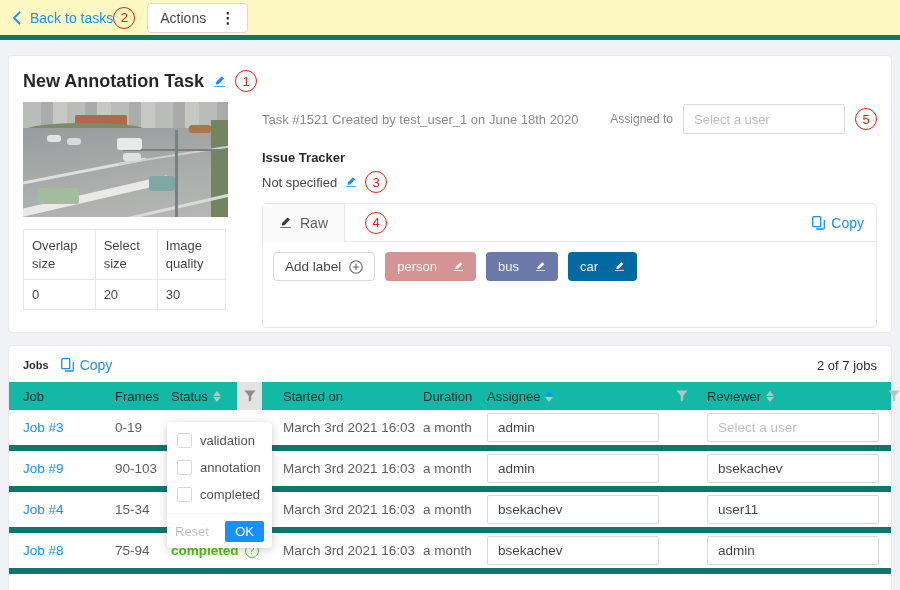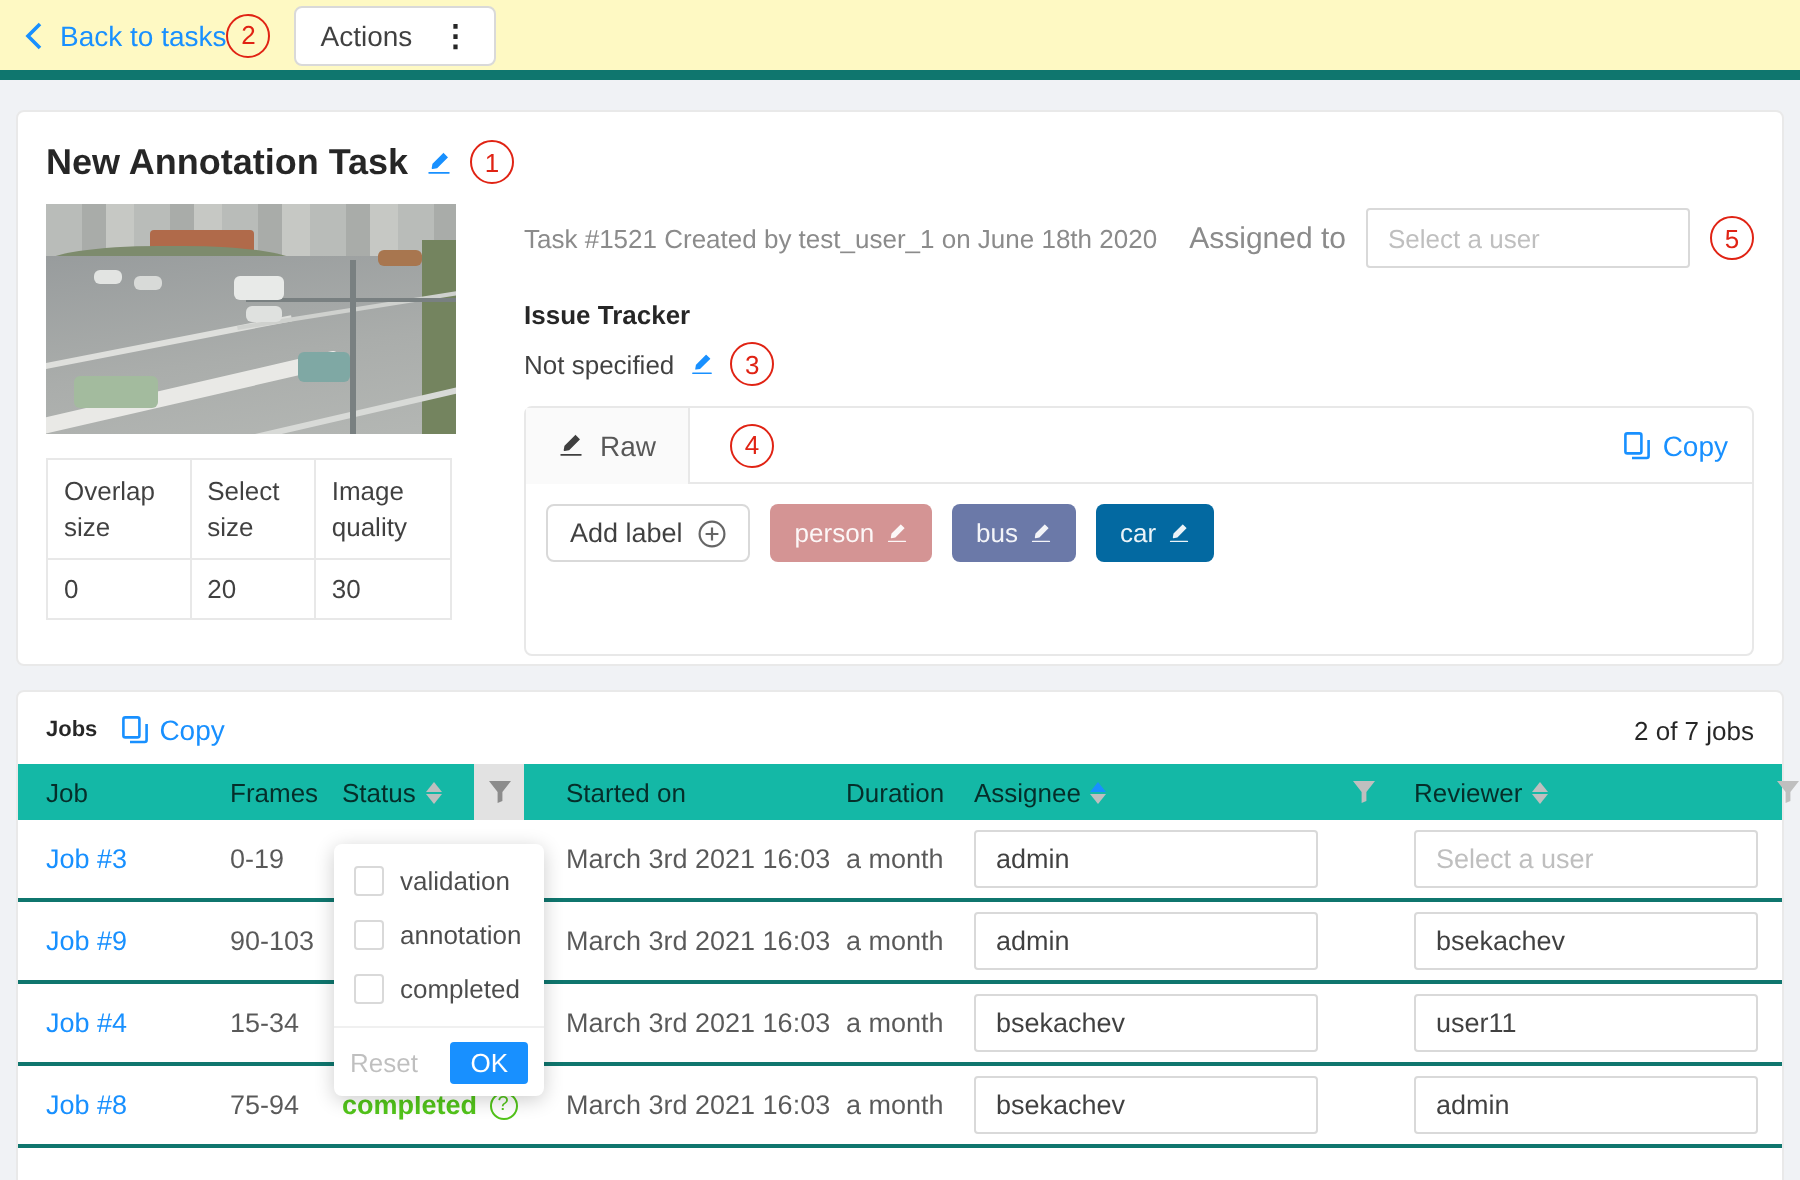--- a/index.html
+++ b/index.html
@@ -42,37 +42,37 @@
   .car { position:absolute; border-radius:3px; }
 
   .params-table { margin-top:12px; width:203px; border-collapse:collapse; }
   .params-table th, .params-table td { border:1px solid #e8e8e8; text-align:left; font-weight:400; padding:7px 8px; font-size:13px; color:rgba(0,0,0,.75); }
   .params-table th { line-height:1.35; }
 
   .task-right { flex:1; padding-left:34px; }
   .meta-row { display:flex; align-items:center; margin-top:2px; }
   .meta-text { color:#8b8b8b; font-size:13px; flex:1; }
   .assigned-wrap { display:flex; align-items:center; gap:10px; }
-  .assigned-label { color:#8b8b8b; font-size:15px; }
+  .assigned-label { color:#8b8b8b; font-size:12px; }
   .user-input { border:1px solid #d9d9d9; border-radius:2px; height:30px; width:162px; padding:4px 10px; font-size:13px; font-family:"Liberation Sans",sans-serif; color:rgba(0,0,0,.75); outline:none; }
   .user-input::placeholder { color:#bfbfbf; }
 
   .issue-block { margin-top:16px; }
   .issue-label { font-weight:700; color:rgba(0,0,0,.85); font-size:13px; }
   .issue-value-row { display:flex; align-items:center; gap:8px; margin-top:6px; }
 
   .tabs-box { margin-top:10px; border:1px solid #e8e8e8; border-radius:4px; height:125px; display:flex; flex-direction:column; }
   .tabbar { display:flex; align-items:center; border-bottom:1px solid #e8e8e8; height:38px; }
   .tab { display:flex; align-items:center; gap:8px; padding:0 16px; height:38px; background:#fafafa; border-right:1px solid #e8e8e8; font-size:14px; color:rgba(0,0,0,.65); cursor:pointer; }
   .tab.active { background:#fff; color:rgba(0,0,0,.85); margin-bottom:-1px; border-bottom:1px solid #fff; }
   .tabbar-extra { margin-left:auto; padding-right:12px; display:flex; align-items:center; gap:6px; font-size:14px; }
   .tab-mark { margin-left:20px; }
   .labels-row { display:flex; align-items:center; gap:10px; padding:10px; }
   .add-label-btn { display:flex; align-items:center; gap:8px; background:#fff; border:1px solid #d9d9d9; border-radius:4px; height:29px; padding:0 11px; font-size:13.5px; color:rgba(0,0,0,.75); cursor:pointer; }
-  .chip { display:flex; align-items:center; gap:6px; height:29px; padding:0 12px; border-radius:4px; color:rgba(255,255,255,.92); font-size:13px; cursor:pointer; }
+  .chip { display:flex; align-items:center; gap:16px; height:29px; padding:0 12px; border-radius:4px; color:rgba(255,255,255,.92); font-size:13px; cursor:pointer; }
   .chip .edit-pencil { color:rgba(255,255,255,.92); }
 
   
   .jobs-card { margin-top:12px; height:260px; position:relative; }
   .jobs-head { display:flex; align-items:center; padding:11px 14px 9px 14px; }
   .jobs-title { font-size:11px; font-weight:700; color:rgba(0,0,0,.85); margin-right:12px; }
   .jobs-copy { display:flex; align-items:center; gap:6px; font-size:14px; }
   .jobs-count { margin-left:auto; color:rgba(0,0,0,.85); font-size:13px; }
 
   .jgrid { display:grid; grid-template-columns:92px 56px 66px 46px 140px 64px 182px 38px 180px 1fr; align-items:center; padding-left:14px; }
@@ -81,21 +81,21 @@
   .sorter { display:inline-flex; flex-direction:column; gap:1px; }
   .caret { width:0; height:0; border-left:4px solid transparent; border-right:4px solid transparent; }
   .caret.up { border-bottom:5px solid #bfbfbf; }
   .caret.down { border-top:5px solid #bfbfbf; }
   .caret.up.on { border-bottom-color:#1890ff; }
   .filter-box { width:25px; height:28px; display:flex; align-items:center; justify-content:center; cursor:pointer; }
   .filter-box.active { background:#e2e2e2; }
   .funnel { color:#bfbfbf; }
   .th-funnel-right { justify-self:end; padding-right:12px; }
 
-  .jrow { height:41px; border-bottom:2px solid #0f766e; font-size:13.5px; color:rgba(0,0,0,.65); }
+  .jrow { height:41px; border-bottom:6px solid #0f766e; font-size:13.5px; color:rgba(0,0,0,.65); }
   .jrow:last-child { border-bottom:none; }
   .job-link { font-size:13.5px; }
   .status-completed { color:#52c41a; font-weight:700; display:flex; align-items:center; gap:6px; }
   .qmark { width:14px; height:14px; border:1px solid #52c41a; border-radius:50%; color:#52c41a; font-size:10px; font-weight:400; display:inline-flex; align-items:center; justify-content:center; }
   .cell-input { border:1px solid #d9d9d9; border-radius:2px; height:29px; width:172px; padding:4px 10px; font-size:13.5px; font-family:"Liberation Sans",sans-serif; color:rgba(0,0,0,.75); outline:none; background:#fff; }
   .cell-input::placeholder { color:#bfbfbf; }
 
   
   .filter-dropdown { position:absolute; left:158px; top:76px; width:105px; background:#fff; border-radius:4px; box-shadow:0 2px 10px rgba(0,0,0,.2); z-index:5; }
   .fd-items { padding:5px 0; }

